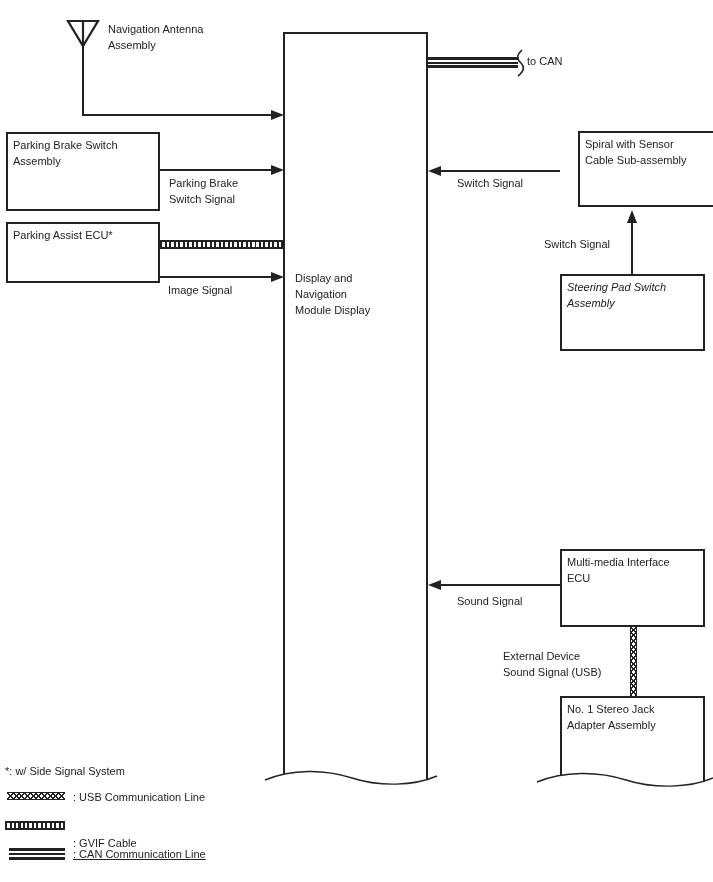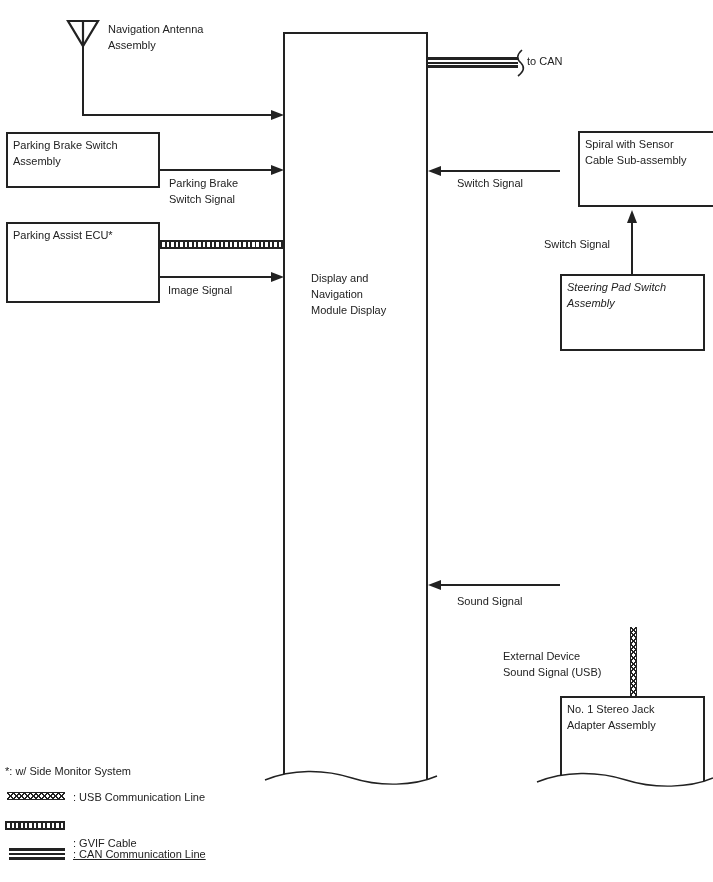--- a/index.html
+++ b/index.html
@@ -50,35 +50,35 @@
     <polygon points="2,2 32,2 17,27" fill="none" stroke="#222" stroke-width="2.2"></polygon>
     <line x1="17" y1="2" x2="17" y2="27" stroke="#222" stroke-width="2.2"></line>
   </svg>
   <div class="lbl" style="left:108px;top:21px;">Navigation Antenna
 Assembly</div>
 
   <div class="vline" style="left:82px;top:45px;height:70px;"></div>
   <div class="hline" style="left:82px;top:114px;width:190px;"></div>
   <div class="arr-r" style="left:271px;top:110px;"></div>
 
-  <div class="box" style="left:6px;top:132px;width:154px;height:56px;">Parking Brake Switch
+  <div class="box" style="left:6px;top:132px;width:154px;height:79px;">Parking Brake Switch
 Assembly</div>
   <div class="hline" style="left:160px;top:169px;width:112px;"></div>
   <div class="arr-r" style="left:271px;top:165px;"></div>
   <div class="lbl" style="left:169px;top:175px;">Parking Brake
 Switch Signal</div>
 
-  <div class="box" style="left:6px;top:222px;width:154px;height:81px;">Parking Assist ECU*</div>
+  <div class="box" style="left:6px;top:222px;width:154px;height:61px;">Parking Assist ECU*</div>
   <div class="gvif-h" style="left:160px;top:240px;width:123px;"></div>
   <div class="hline" style="left:160px;top:276px;width:112px;"></div>
   <div class="arr-r" style="left:271px;top:272px;"></div>
   <div class="lbl" style="left:168px;top:282px;">Image Signal</div>
 
   <div class="box open-bottom" style="left:283px;top:32px;width:145px;height:754px;padding:0;"></div>
-  <div class="lbl" style="left:311px;top:270px;">Display and
+  <div class="lbl" style="left:295px;top:270px;">Display and
 Navigation
 Module Display</div>
 
   <div class="can-h" style="left:428px;top:57px;width:90px;"></div>
   <svg style="left:511px;top:49px;" width="16" height="28" viewBox="0 0 16 28">
     <path d="M11 1 Q3 8 10 14 Q16 20 7 27" fill="none" stroke="#222" stroke-width="1.6"></path>
   </svg>
   <div class="lbl" style="left:527px;top:53px;">to CAN</div>
 
   <div class="box" style="left:578px;top:131px;width:145px;height:76px;">Spiral with Sensor
@@ -86,41 +86,43 @@
   <div class="arr-l" style="left:428px;top:166px;"></div>
   <div class="hline" style="left:440px;top:170px;width:120px;"></div>
   <div class="lbl" style="left:457px;top:175px;">Switch Signal</div>
 
   <div class="box" style="left:560px;top:274px;width:145px;height:77px;font-style:italic;">Steering Pad Switch
 Assembly</div>
   <div class="arr-u" style="left:627px;top:210px;"></div>
   <div class="vline" style="left:631px;top:222px;height:52px;"></div>
   <div class="lbl" style="left:544px;top:236px;">Switch Signal</div>
 
+  <div class="box" style="left:560px;top:549px;width:145px;height:78px;">Multi-media Interface
+ECU</div>
   <div class="arr-l" style="left:428px;top:580px;"></div>
   <div class="hline" style="left:440px;top:584px;width:120px;"></div>
   <div class="lbl" style="left:457px;top:593px;">Sound Signal</div>
 
   <div class="usb-v" style="left:630px;top:627px;height:69px;"></div>
   <div class="lbl" style="left:503px;top:639px;margin-top:9px;">External Device
 Sound Signal (USB)</div>
 
   <div class="box open-bottom" style="left:560px;top:696px;width:145px;height:90px;">No. 1 Stereo Jack
 Adapter Assembly</div>
 
   <svg style="left:264px;top:765px;" width="174" height="28" viewBox="0 0 174 28">
     <path d="M1 15 C28 4 60 4 88 13 C116 22 150 21 173 11 L173 28 L1 28 Z" fill="#fff" stroke="none"></path>
     <path d="M1 15 C28 4 60 4 88 13 C116 22 150 21 173 11" fill="none" stroke="#222" stroke-width="1.4"></path>
   </svg>
   <svg style="left:536px;top:767px;" width="178" height="28" viewBox="0 0 178 28">
     <path d="M1 15 C28 4 62 4 90 13 C118 22 154 21 177 11 L177 28 L1 28 Z" fill="#fff" stroke="none"></path>
     <path d="M1 15 C28 4 62 4 90 13 C118 22 154 21 177 11" fill="none" stroke="#222" stroke-width="1.4"></path>
   </svg>
 
-  <div class="lbl" style="left:5px;top:763px;">*: w/ Side Monitor System</div>
+  <div class="lbl" style="left:5px;top:763px;">*: w/ Side Signal System</div>
 
   <div class="usb-h" style="left:7px;top:792px;width:58px;"></div>
   <div class="lbl" style="left:73px;top:789px;">: USB Communication Line</div>
 
   <div class="gvif-h" style="left:5px;top:821px;width:60px;"></div>
   <div class="lbl" style="left:73px;top:818px;margin-top:17px;">: GVIF Cable</div>
 
   <div class="can-sw" style="left:9px;top:848px;width:56px;"></div>
   <div class="lbl" style="left:73px;top:846px;text-decoration:underline;">: CAN Communication Line</div>
 

